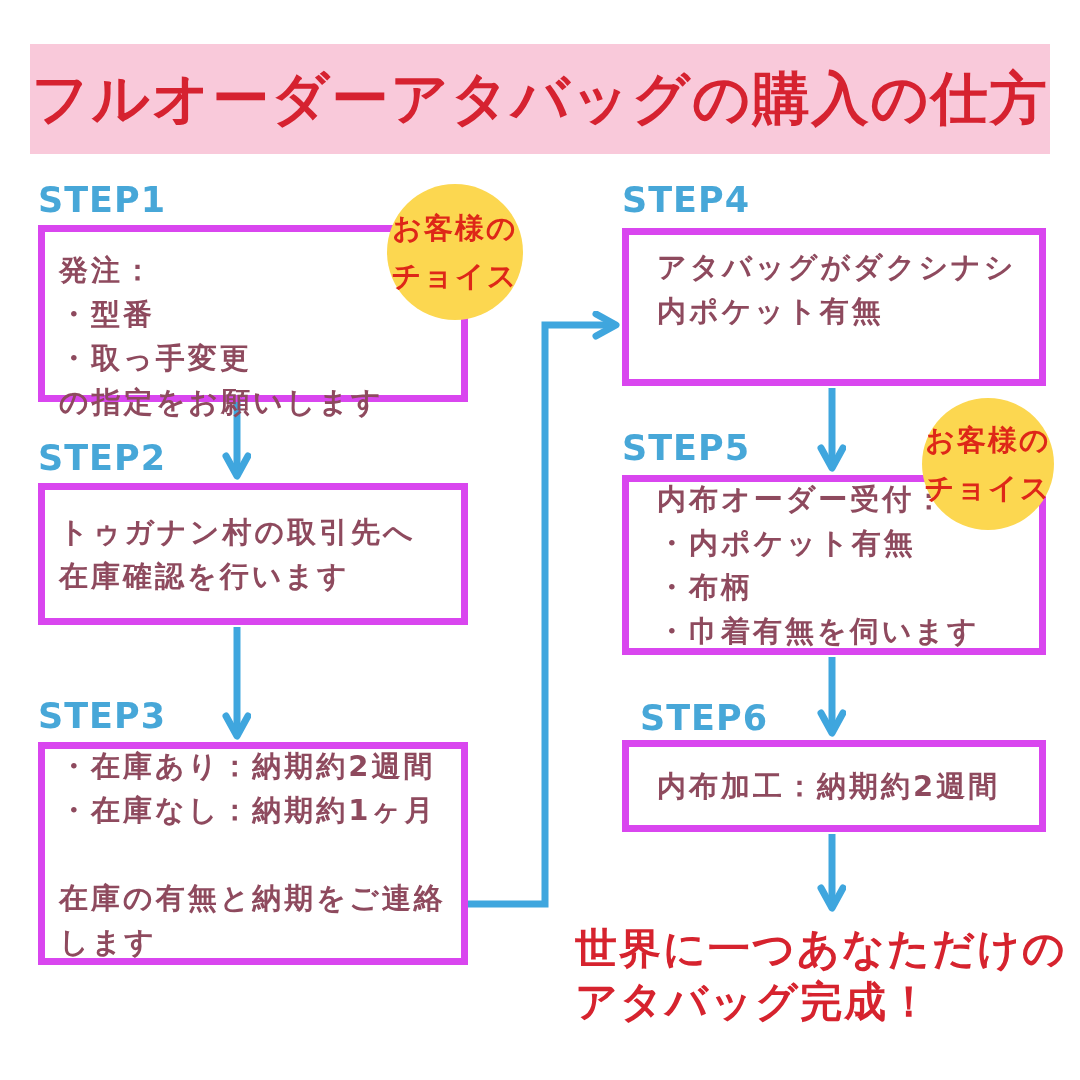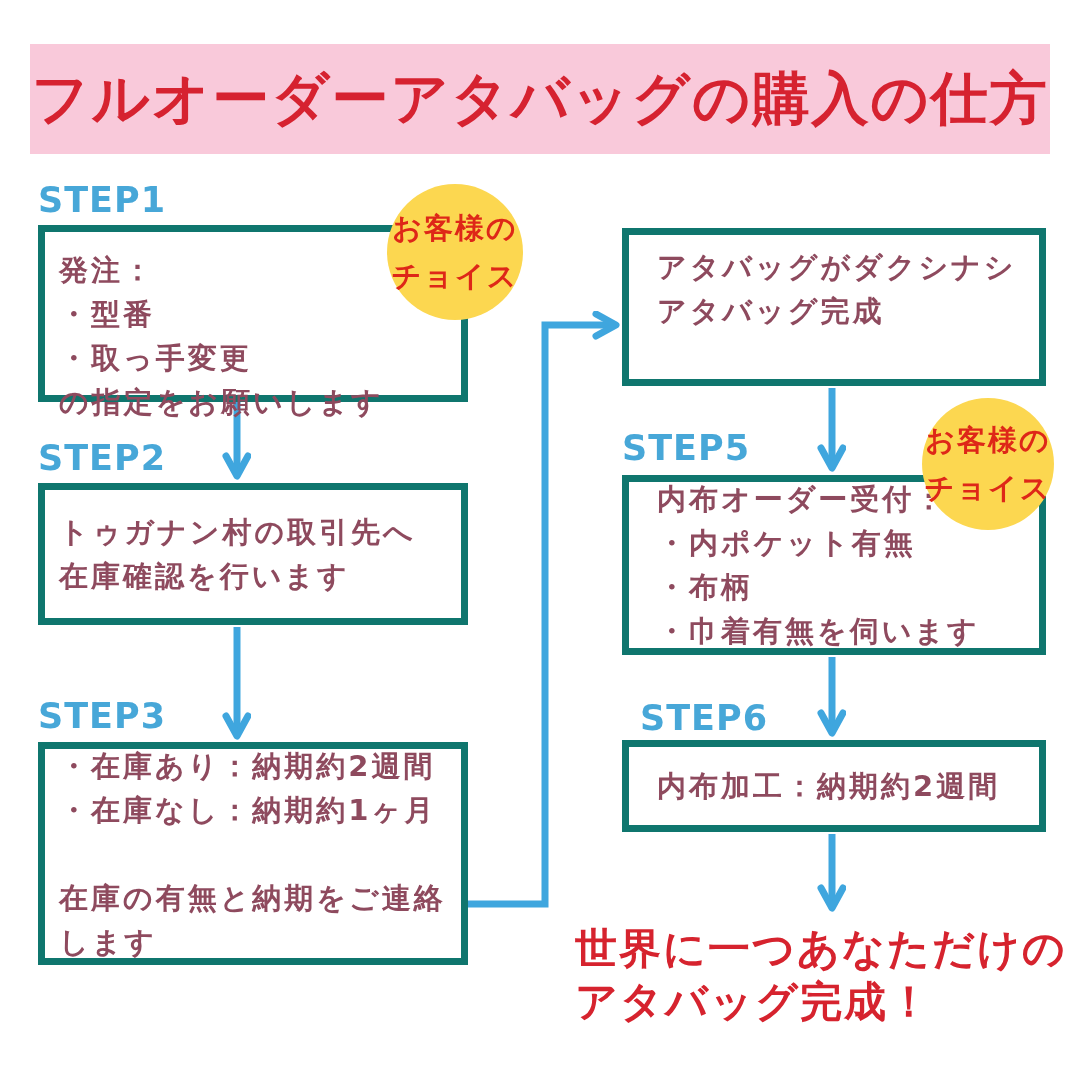--- a/index.html
+++ b/index.html
@@ -45,21 +45,21 @@
     position: absolute;
     font-size: 35px;
     font-weight: bold;
     color: #47a7d8;
     letter-spacing: 1px;
     z-index: 2;
   }
   .step-box {
     position: absolute;
     background: #ffffff;
-    border: 7px solid #0f766e;
+    border: 7px solid #d946ef;
     box-sizing: border-box;
     z-index: 3;
     display: flex;
     flex-direction: column;
     justify-content: center;
     padding: 8px 14px;
   }
   .box-line {
     font-size: 29px;
     font-weight: bold;
@@ -161,23 +161,24 @@
 
   <div class="step-label" id="step3-label">STEP3</div>
   <div class="step-box" id="step3-box">
     <div class="box-line">・在庫あり：納期約2週間</div>
     <div class="box-line">・在庫なし：納期約1ヶ月</div>
     <div class="box-line"></div>
     <div class="box-line">在庫の有無と納期をご連絡</div>
     <div class="box-line">します</div>
   </div>
 
+  <div class="step-label" id="step4-label">STEP4</div>
   <div class="step-box" id="step4-box">
     <div class="box-line">アタバッグがダクシナシ</div>
-    <div class="box-line">アタバッグ完成</div>
+    <div class="box-line">内ポケット有無</div>
   </div>
 
   <div class="step-label" id="step5-label">STEP5</div>
   <div class="step-box" id="step5-box">
     <div class="box-line">内布オーダー受付：</div>
     <div class="box-line">・内ポケット有無</div>
     <div class="box-line">・布柄</div>
     <div class="box-line">・巾着有無を伺います</div>
   </div>
 

